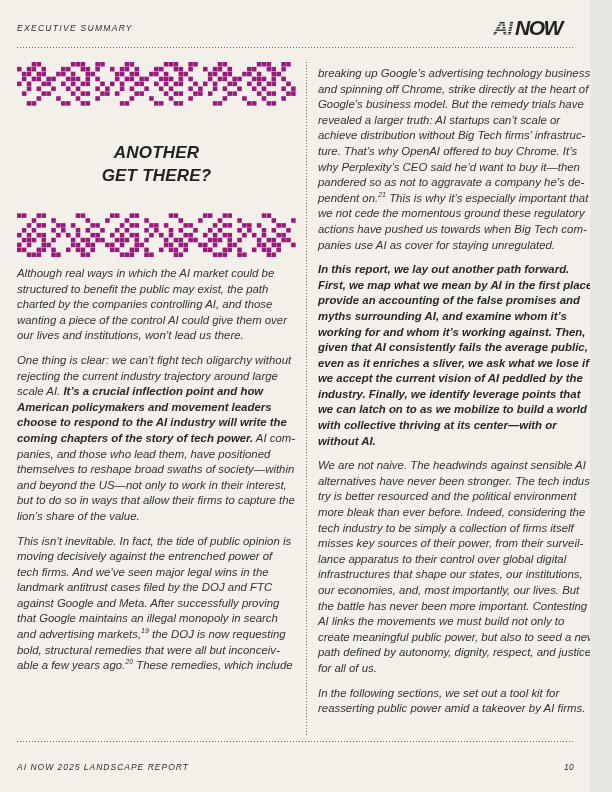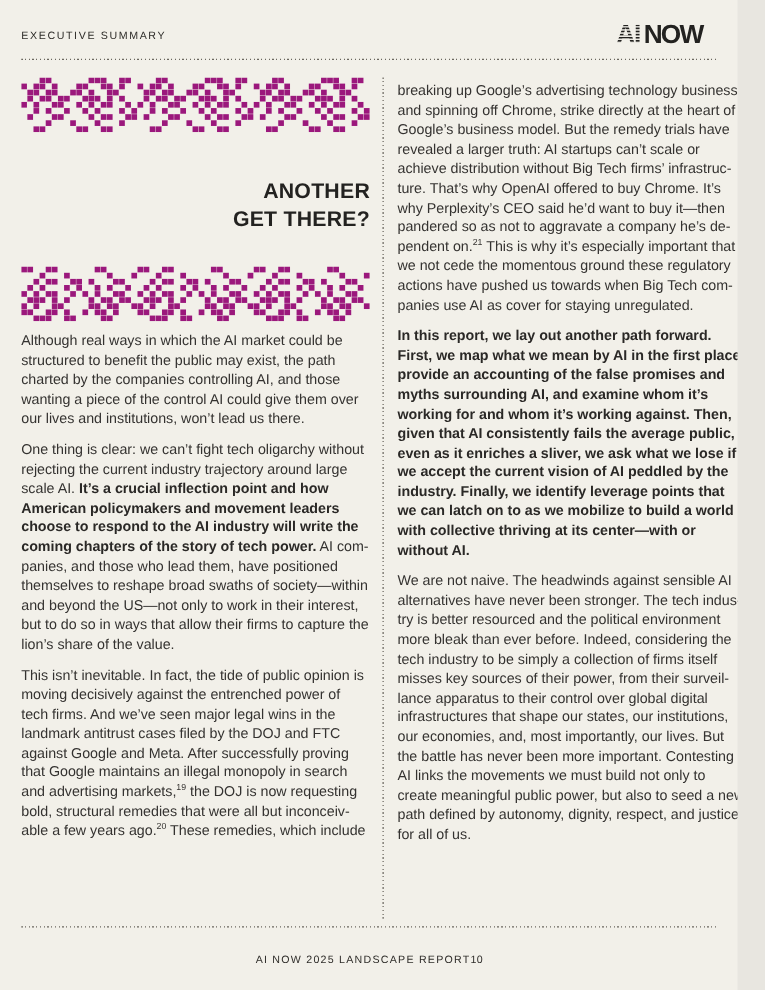--- a/index.html
+++ b/index.html
@@ -6,20 +6,21 @@
   body{
     width:612px;height:792px;
     font-family:"Liberation Sans",sans-serif;
     background:#e8e6e0;
   }
   .page{
     position:relative;
     width:590px;height:792px;
     background:#F2F0E9;
     overflow:hidden;
+    font-style:italic;
   }
   
   .page-header{
     position:absolute;left:17px;right:17px;top:16px;height:24px;
     display:flex;justify-content:space-between;align-items:center;
   }
   .section-label{
     font-size:8.5px;letter-spacing:1.3px;color:#2E2C29;font-weight:400;
   }
   .h-rule{
@@ -32,36 +33,36 @@
     position:absolute;left:306px;top:62px;height:673px;width:1px;
     background-image:repeating-linear-gradient(180deg,#6B675F 0 1px,transparent 1px 3px);
   }
   
   .col-left{position:absolute;left:17px;top:62px;width:279px;}
   .col-right{position:absolute;left:318px;top:62px;width:278px;}
   .ornament{display:block;width:279px;height:44px;}
   .ornament.flipped{transform:scaleY(-1);margin-top:26px;}
   .doc-title{
     margin:35px 0 12px 0;
-    text-align:right;
+    text-align:center;
     font-weight:bold;
     font-size:17px;line-height:23px;
     color:#232220;letter-spacing:0.2px;
   }
   .paragraphs{font-size:11.4px;line-height:15.6px;color:#343230;}
   .col-left .paragraphs{margin-top:9px;}
   .col-right .paragraphs{padding-top:4px;}
   .paragraphs p{margin:0 0 9px 0;}
   .paragraphs p:last-child{margin-bottom:0;}
   .paragraphs strong, .paragraphs p.bold{font-weight:bold;color:#2A2826;}
   .paragraphs sup{font-size:7px;line-height:0;vertical-align:super;}
   
   .page-footer{
     position:absolute;left:17px;right:16px;top:762px;
-    display:flex;justify-content:center;align-items:baseline;
+    display:flex;justify-content:space-between;align-items:baseline;
     font-size:8.5px;letter-spacing:1px;color:#2E2C29;
   }
   .page-number{letter-spacing:0.3px;}
 </style>
 </head>
 <body>
 
 <div class="page" style="background: rgb(242, 240, 233);">
 
   <div class="page-header">
@@ -508,20 +509,21 @@
         <p><span>One thing is clear: we can’t fight tech oligarchy with­out rejecting the current industry trajectory around large scale AI. </span><strong>It’s a crucial inflection point and how American policymakers and movement leaders choose to respond to the AI industry will write the coming chapters of the story of tech power.</strong><span> AI com­panies, and those who lead them, have positioned themselves to reshape broad swaths of society—within and beyond the US—not only to work in their interest, but to do so in ways that allow their firms to capture the lion’s share of the value.</span></p>
         <p><span>This isn’t inevitable. In fact, the tide of public opinion is moving decisively against the entrenched power of tech firms. And we’ve seen major legal wins in the landmark antitrust cases filed by the DOJ and FTC against Google and Meta. After successfully proving that Google maintains an illegal monopoly in search and advertising markets,</span><sup>19</sup><span> the DOJ is now requesting bold, structural remedies that were all but inconceiv­able a few years ago.</span><sup>20</sup><span> These remedies, which include</span></p>
       </div>
   </section>
 
   <section class="col-right">
     <div class="paragraphs">
         <p><span>breaking up Google’s advertising technology business and spinning off Chrome, strike directly at the heart of Google’s business model. But the remedy trials have revealed a larger truth: AI startups can’t scale or achieve distribution without Big Tech firms’ infrastruc­ture. That’s why OpenAI offered to buy Chrome. It’s why Perplexity’s CEO said he’d want to buy it—then pandered so as not to aggravate a company he’s de­pendent on.</span><sup>21</sup><span> This is why it’s especially important that we not cede the momentous ground these regulatory actions have pushed us towards when Big Tech com­panies use AI as cover for staying unregulated.</span></p>
         <p class="bold"><span>In this report, we lay out another path forward. First, we map what we mean by AI in the first place, pro­vide an accounting of the false promises and myths surrounding AI, and examine whom it’s working for and whom it’s working against. Then, given that AI consistently fails the average public, even as it en­riches a sliver, we ask what we lose if we accept the current vision of AI peddled by the industry. Finally, we identify leverage points that we can latch on to as we mobilize to build a world with collective thriving at its center—with or without AI.</span></p>
         <p><span>We are not naive. The headwinds against sensible AI alternatives have never been stronger. The tech indus­try is better resourced and the political environment more bleak than ever before. Indeed, considering the tech industry to be simply a collection of firms itself misses key sources of their power, from their surveil­lance apparatus to their control over global digital infrastructures that shape our states, our institutions, our economies, and, most importantly, our lives. But the battle has never been more important. Contest­ing AI links the movements we must build not only to create meaningful public power, but also to seed a new path defined by autonomy, dignity, respect, and justice for all of us.</span></p>
+        <p><span>In the following sections, we set out a tool kit for reasserting public power amid a takeover by AI firms.</span></p>
       </div>
   </section>
 
   <div class="h-rule bottom"></div>
 
   <div class="page-footer">
     <span>AI NOW 2025 LANDSCAPE REPORT</span>
     <span class="page-number">10</span>
   </div>
 

